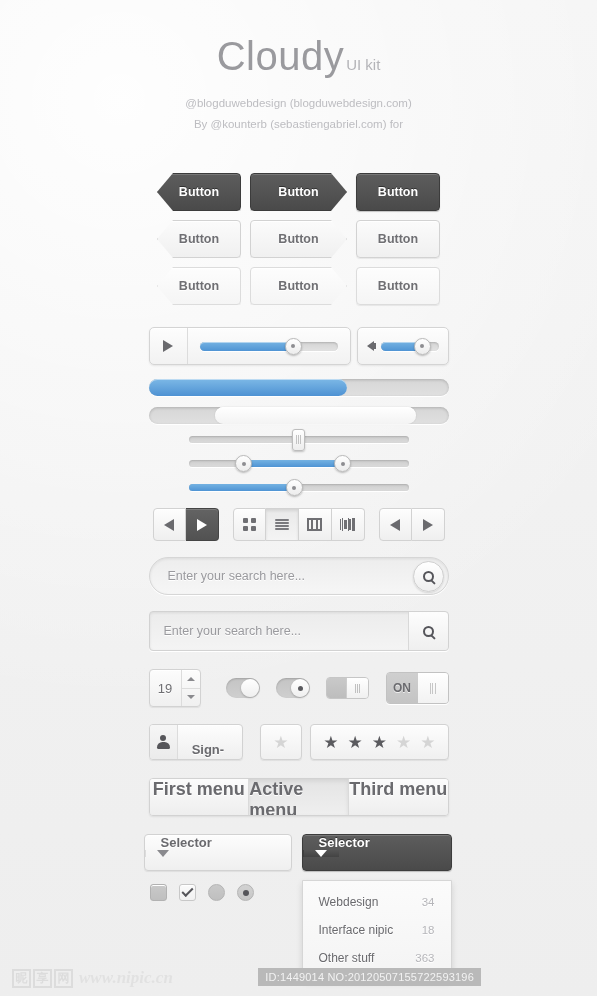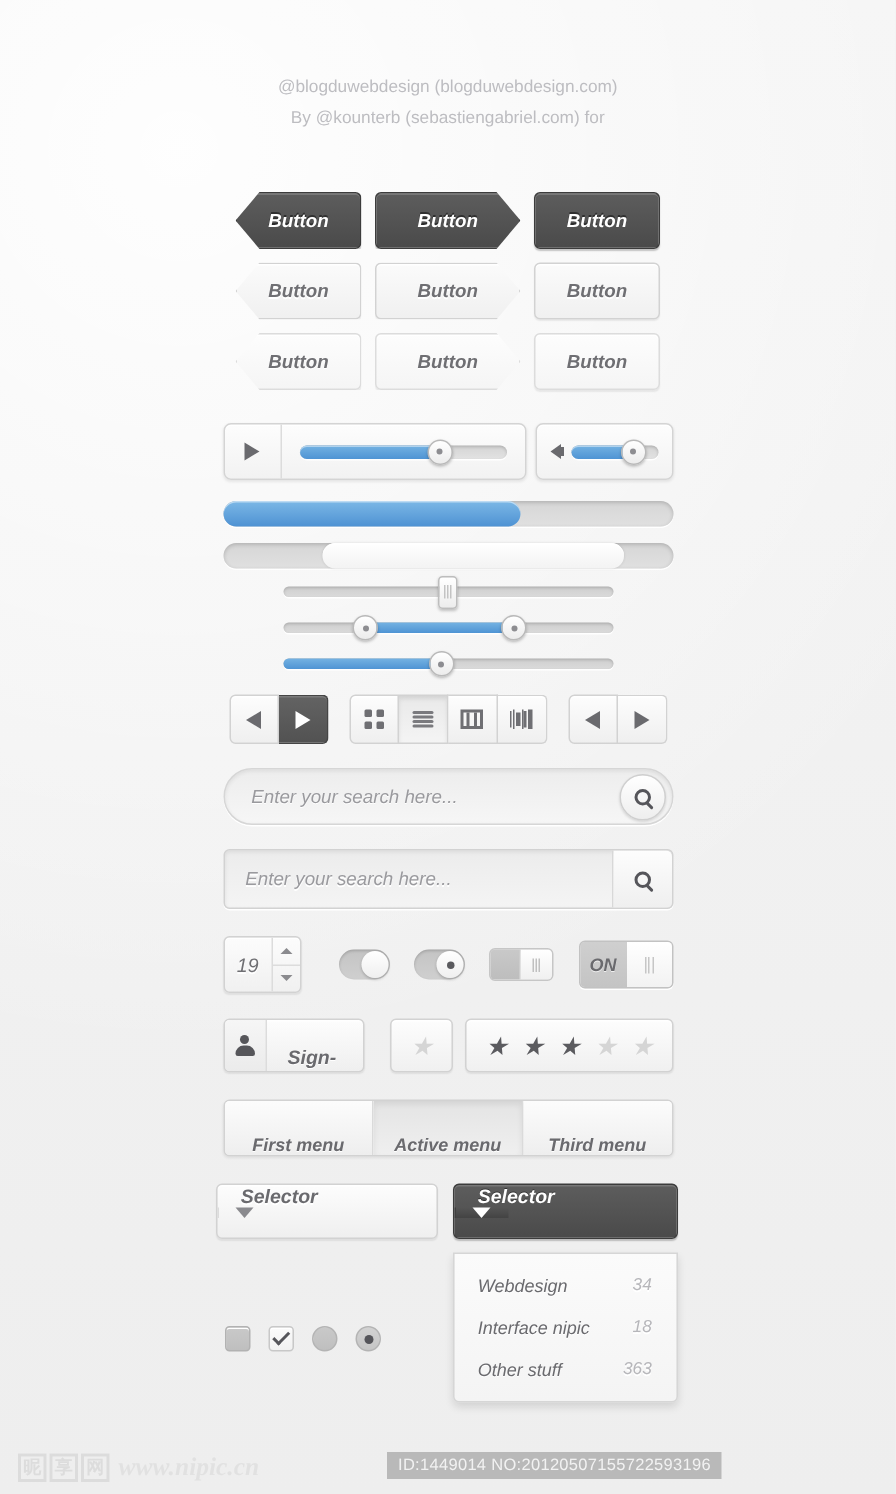--- a/index.html
+++ b/index.html
@@ -15,21 +15,21 @@
       radial-gradient(circle at 20% 10%, rgba(255,255,255,.9), rgba(255,255,255,0) 60%),
       linear-gradient(#f4f4f4, #eeeeee);
   }
 
   
   .header { text-align: center; padding-top: 34px; }
   .brand { font-size: 40px; font-weight: 300; color: #9a9a9e; letter-spacing: .5px; }
   .brand .sub { font-size: 15px; color: #b4b4b8; letter-spacing: 0; margin-left: 2px; }
   .credit { font-size: 11.5px; color: #bdbdc1; margin-top: 14px; line-height: 21px; }
 
-  .stage { padding: 0 0 0 0; font-style: italic; }
+  .stage { padding: 0 0 0 0; }
 
   
   .lt {
     background: linear-gradient(#ffffff, #ededed);
     border: 1px solid #d2d2d2;
     box-shadow: inset 0 1px 0 #fff, 0 1px 1px rgba(0,0,0,.07);
     color: #6f6f73;
   }
   .dk {
     background: linear-gradient(#5d5d5d, #4a4a4a);
@@ -225,22 +225,22 @@
   .star-box { height: 36px; display: flex; align-items: center; justify-content: center; gap: 9px;
             padding: 0 12px; border-radius: 4px;
             border: 1px solid #d2d2d2; background: linear-gradient(#fdfdfd, #f0f0f0);
             box-shadow: inset 0 1px 0 #fff, 0 1px 1px rgba(0,0,0,.07); }
   .star { font-size: 17px; line-height: 1; color: #d5d5d5; }
   .star.on { color: #5b5b5f; }
 
   
   .menus { width: 300px; height: 38px; margin: 18px auto 0; display: flex; border-radius: 4px; overflow: hidden;
            border: 1px solid #d2d2d2; box-shadow: inset 0 1px 0 #fff, 0 1px 2px rgba(0,0,0,.08); }
-  .menus .m { flex: 1; display: flex; align-items: flex-end; justify-content: center;
-           font-size: 12px; font-weight: bold; color: #6a6a6e; text-shadow: 0 1px 0 #fff;
+  .menus .m { flex: 1; display: flex; align-items: flex-start; justify-content: center;
+           font-size: 18px; font-weight: bold; color: #6a6a6e; text-shadow: 0 1px 0 #fff;
            background: linear-gradient(#fcfcfc, #eeeeee); border-right: 1px solid #dadada; }
   .menus .m:last-child { border-right: none; }
   .menus .m.active { background: linear-gradient(#e4e4e4, #efefef);
            box-shadow: inset 0 2px 4px rgba(0,0,0,.08); }
 
   
   .sel-row { width: 310px; margin: 18px auto 0; display: flex; gap: 10px; position: relative; }
   .sel { height: 37px; display: flex; border-radius: 4px; overflow: hidden; flex-direction: column; }
   .sel .cap { display: flex; align-items: center; padding: 0 16px; font-size: 13px; font-weight: bold; }
   .sel .arw { width: 36px; display: flex; align-items: center; justify-content: center; }
@@ -286,20 +286,23 @@
         color: #cfcfcf; font-size: 12px; line-height: 15px; text-align: center; font-weight: bold; }
   .wm-url { font-family: "Liberation Serif", serif; font-style: italic; font-weight: bold;
         font-size: 17px; color: #d8d8d8; }
   .idbadge { position: absolute; right: 8px; bottom: 10px; background: #b9b9b9; color: #f2f2f2;
         font-size: 11px; padding: 3px 7px; letter-spacing: .2px; }
 </style>
 </head>
 <body>
 
 <div class="header">
+  <div class="brand">
+    <span>Cloudy</span><span class="sub">UI kit</span>
+  </div>
   <div class="credit">
     <div>@blogduwebdesign (blogduwebdesign.com)</div>
     <div>By @kounterb (sebastiengabriel.com) for</div>
   </div>
 </div>
 
 <div class="stage">
 
   <div class="btn-grid">
     <div class="btn-row">

